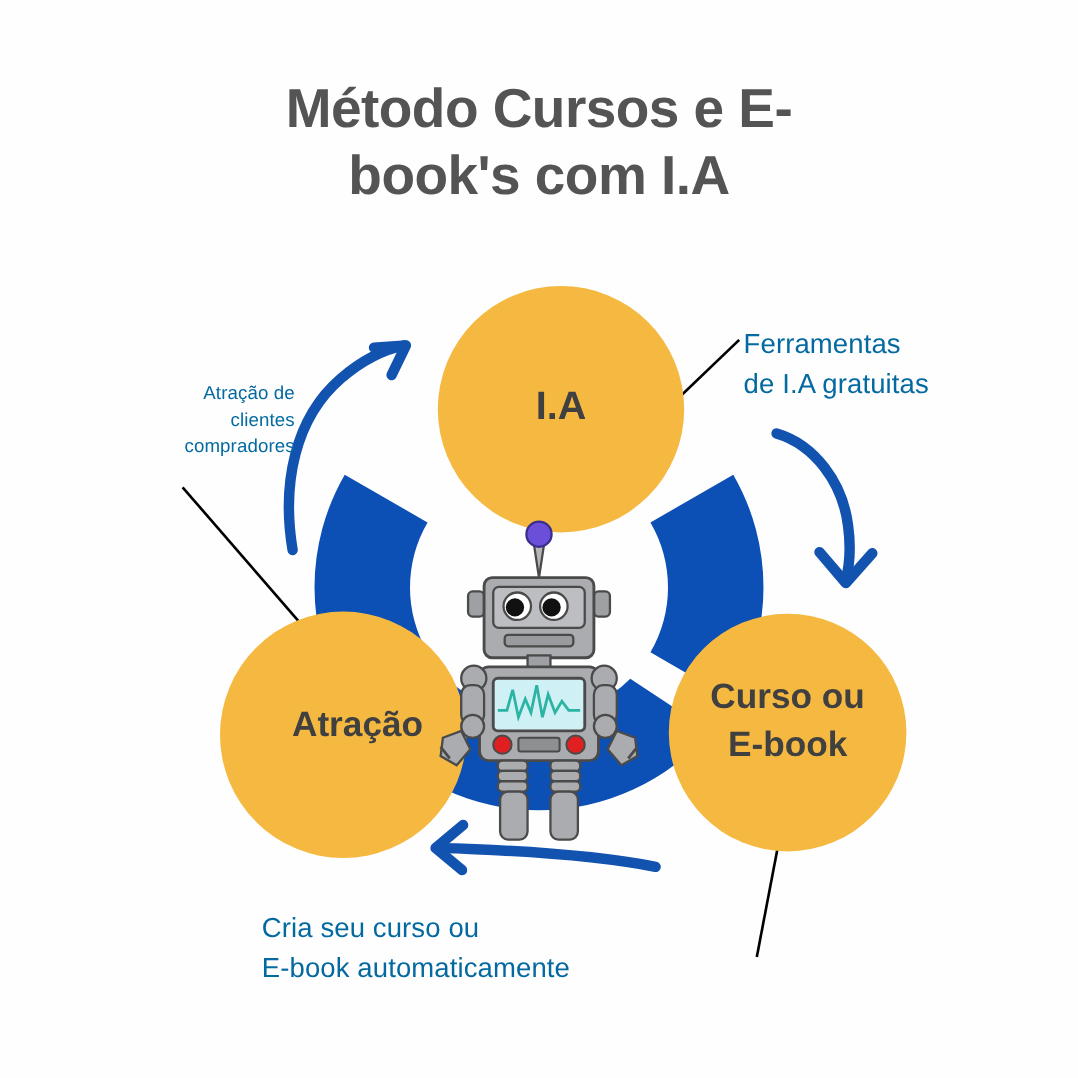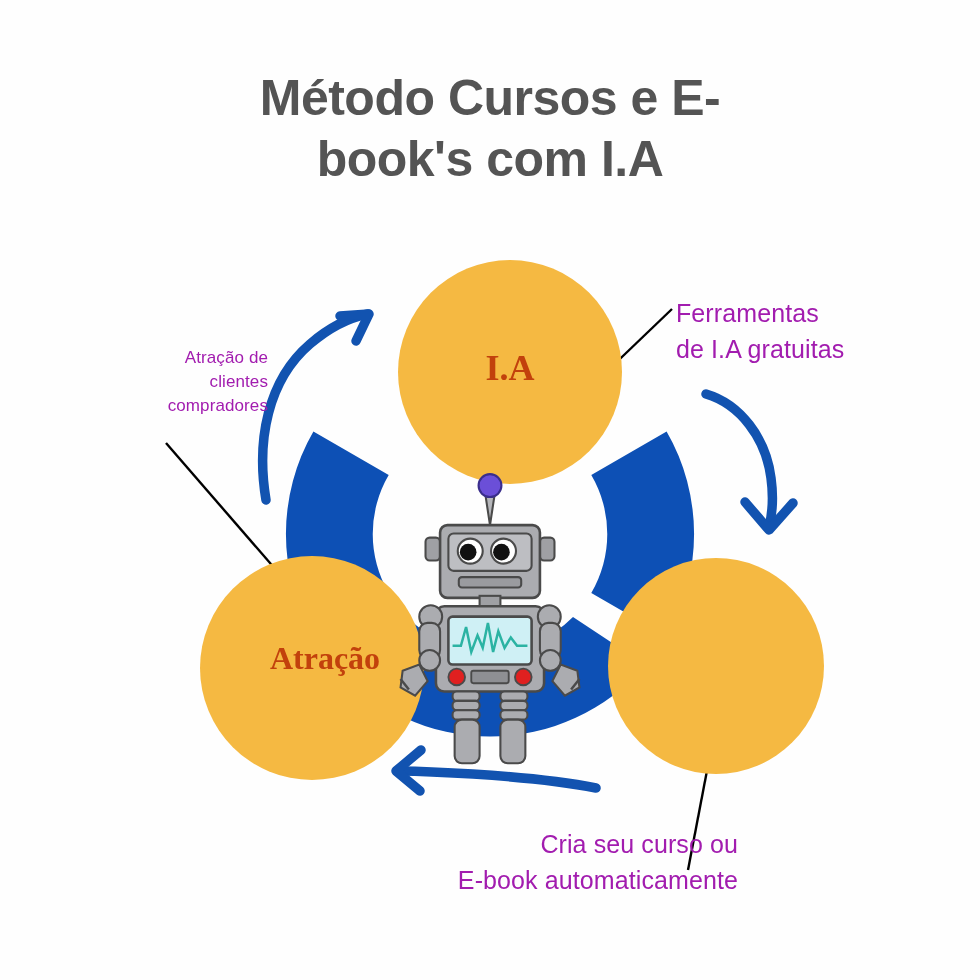--- a/index.html
+++ b/index.html
@@ -38,23 +38,23 @@
     left: 0;
     top: 0;
     width: 980px;
     height: 980px;
   }
 
   
   .node-label {
     position: absolute;
     text-align: center;
-    font-family: Liberation Serif, serif;
+    font-family: Liberation Sans, sans-serif;
     font-weight: bold;
-    color: #c2410c;
+    color: #404040;
     white-space: pre-line;
     pointer-events: none;
   }
   #label-ia {
     left: 395px; top: 348px; width: 230px;
     font-size: 36px; line-height: 1.15;
   }
   #label-atracao {
     left: 211px; top: 640px; width: 228px;
     font-size: 32px; line-height: 1.15;
@@ -62,39 +62,39 @@
   #label-curso {
     left: 600px; top: 612px; width: 232px;
     font-size: 32px; line-height: 1.35;
   }
 
   
   .annot {
     position: absolute;
     font-family: "Liberation Sans", sans-serif;
     font-weight: normal;
-    color: #a21caf;
+    color: #0369a1;
     white-space: pre-line;
     letter-spacing: 0.1px;
   }
   #annot-atracao {
     left: 20px; top: 346px; width: 248px;
     text-align: right;
     font-size: 17px;
     line-height: 1.42;
   }
   #annot-ferramentas {
     left: 676px; top: 296px; width: 300px;
     text-align: left;
     font-size: 25px;
     line-height: 1.42;
   }
   #annot-cria {
     left: 238px; top: 826px; width: 500px;
-    text-align: right;
+    text-align: left;
     font-size: 25px;
     line-height: 1.45;
   }
 </style>
 </head>
 <body>
 
 <div id="canvas">
 
   <div id="title">Método Cursos e E-
@@ -209,20 +209,22 @@
         <rect x="10" y="106" width="26" height="9" rx="4"></rect>
         <rect x="10" y="115" width="24" height="42" rx="7"></rect>
       </g>
     </g>
   </svg>
 
   <div class="node-label" id="label-ia">I.A</div>
 
   <div class="node-label" id="label-atracao">Atração</div>
 
+  <div class="node-label" id="label-curso">Curso ou
+E-book</div>
 
   <div class="annot" id="annot-atracao">Atração de
 clientes
 compradores</div>
 
   <div class="annot" id="annot-ferramentas">Ferramentas
 de I.A gratuitas</div>
 
   <div class="annot" id="annot-cria">Cria seu curso ou
 E-book automaticamente</div>

